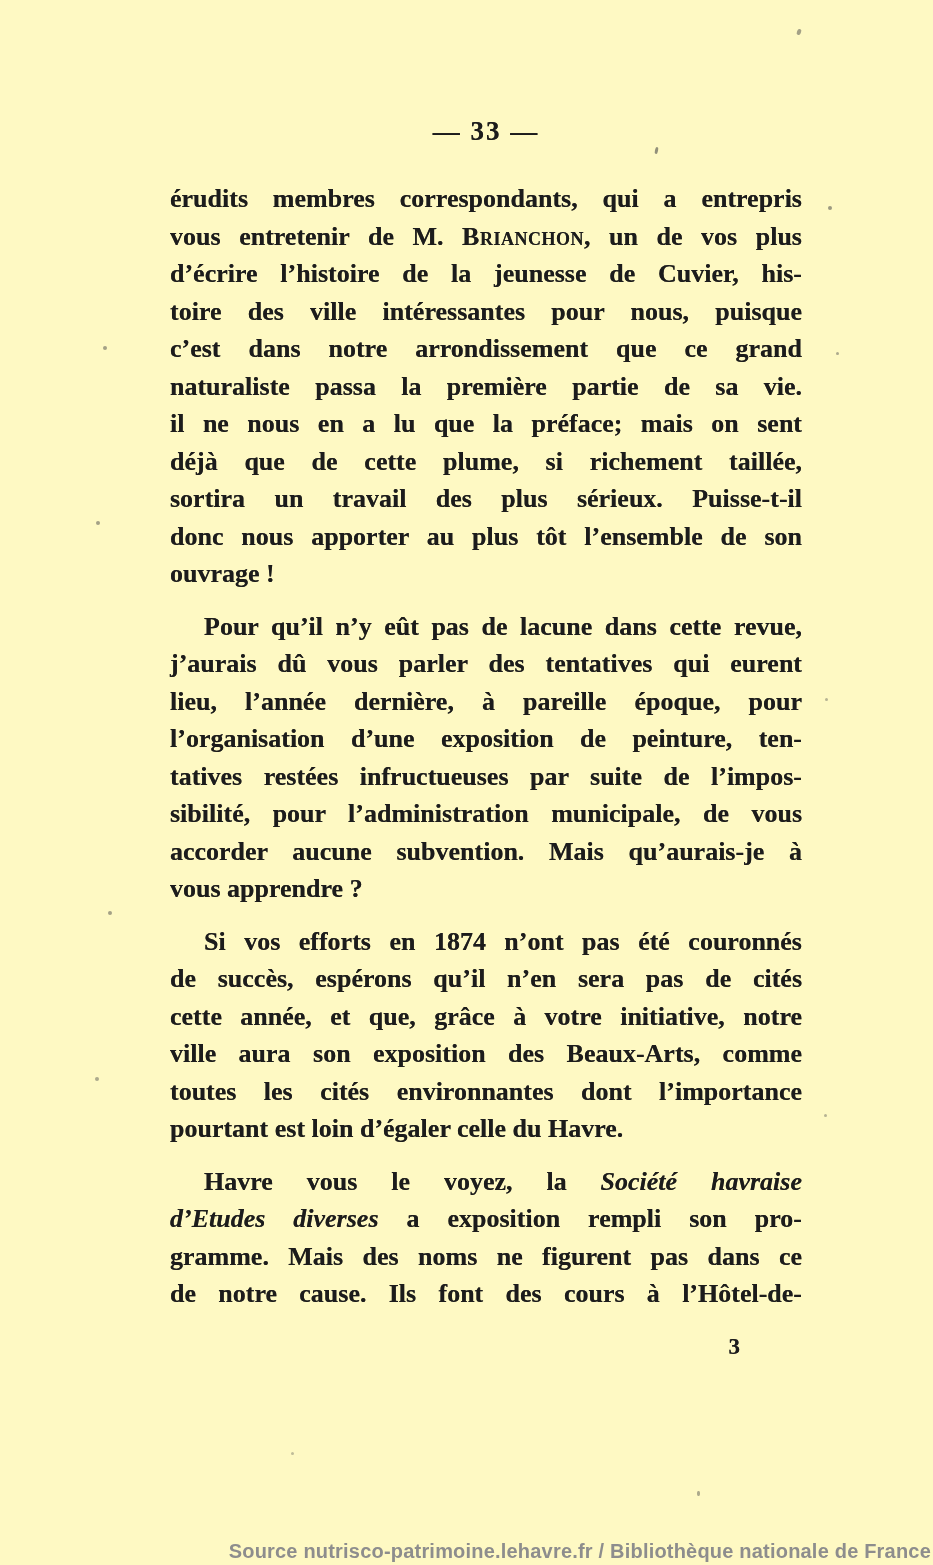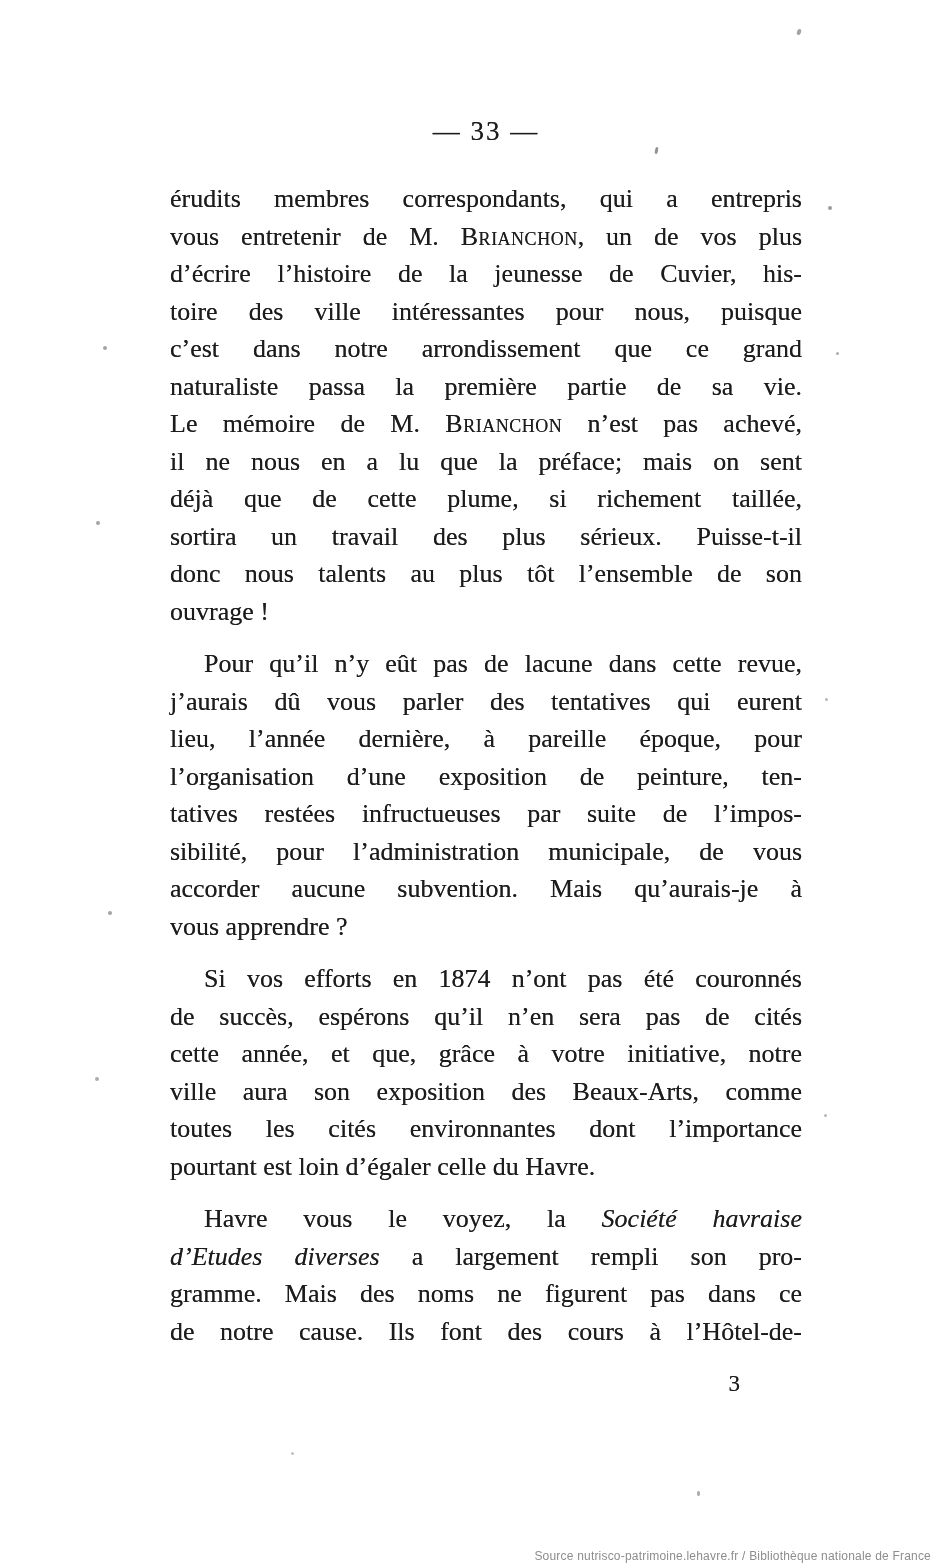--- a/index.html
+++ b/index.html
@@ -1,22 +1,23 @@
 <!DOCTYPE html>
 <html><head>
 <meta charset="utf-8">
 <style>
   html,body{margin:0;padding:0;background:#e8e8e8;}
   .page{
     position:relative;
     width:933px;height:1565px;
-    background:#ffffff;
+    background:#fef9c3;
     overflow:hidden;
     font-family:"Liberation Serif","DejaVu Serif",serif;
     color:#1c1c1c;
+    font-weight:bold;
   }
   .pagenum{
     position:absolute;top:116px;left:170px;width:632px;
     text-align:center;font-size:27px;letter-spacing:2px;
     text-shadow:0 0 .5px rgba(0,0,0,.65);
   }
   .text-block{
     position:absolute;top:180px;left:170px;width:632px;
     font-size:26px;line-height:37.5px;
     text-shadow:0 0 .5px rgba(0,0,0,.65);
@@ -28,45 +29,44 @@
   .para.indent .line:first-child{text-indent:34px;}
   .sc{font-variant:small-caps;letter-spacing:.5px;}
   .it{font-style:italic;}
   .sig{
     margin-top:5px;text-align:right;padding-right:62px;
     font-size:23px;text-shadow:0 0 .5px rgba(0,0,0,.65);
   }
   .footer{
     position:absolute;right:2px;bottom:2px;
     font-family:"Liberation Sans","DejaVu Sans",sans-serif;
-    font-size:12px;color:#8d8d8d;letter-spacing:.2px;
+    font-size:20px;color:#8d8d8d;letter-spacing:.2px;
   }
   .speck{position:absolute;background:#4a4a4a;border-radius:50%;}
 </style>
 </head>
 <body>
 
 <div class="page">
 
   <div class="pagenum">— 33 —</div>
 
   <div class="text-block">
 
   <div class="para">
         <div class="line"><span>érudits membres correspondants, qui a entrepris</span></div>
         <div class="line"><span>vous entretenir de M. </span><span class="sc">Brianchon</span><span>, un de vos plus</span></div>
         <div class="line"><span>d’écrire l’histoire de la jeunesse de Cuvier, his-</span></div>
         <div class="line"><span>toire des ville intéressantes pour nous, puisque</span></div>
         <div class="line"><span>c’est dans notre arrondissement que ce grand</span></div>
         <div class="line"><span>naturaliste passa la première partie de sa vie.</span></div>
-        <div class="line"><span>Le mémoire de M. </span><span class="sc">Brianchon</span><span> n’est pas achevé,</span></div>
         <div class="line"><span>il ne nous en a lu que la préface; mais on sent</span></div>
         <div class="line"><span>déjà que de cette plume, si richement taillée,</span></div>
         <div class="line"><span>sortira un travail des plus sérieux. Puisse-t-il</span></div>
-        <div class="line"><span>donc nous talents au plus tôt l’ensemble de son</span></div>
+        <div class="line"><span>donc nous apporter au plus tôt l’ensemble de son</span></div>
         <div class="line lastline"><span>ouvrage !</span></div>
       </div>
       <div class="para indent">
         <div class="line"><span>Pour qu’il n’y eût pas de lacune dans cette revue,</span></div>
         <div class="line"><span>j’aurais dû vous parler des tentatives qui eurent</span></div>
         <div class="line"><span>lieu, l’année dernière, à pareille époque, pour</span></div>
         <div class="line"><span>l’organisation d’une exposition de peinture, ten-</span></div>
         <div class="line"><span>tatives restées infructueuses par suite de l’impos-</span></div>
         <div class="line"><span>sibilité, pour l’administration municipale, de vous</span></div>
         <div class="line"><span>accorder aucune subvention. Mais qu’aurais-je à</span></div>
@@ -75,21 +75,21 @@
       <div class="para indent">
         <div class="line"><span>Si vos efforts en 1874 n’ont pas été couronnés</span></div>
         <div class="line"><span>de succès, espérons qu’il n’en sera pas de cités</span></div>
         <div class="line"><span>cette année, et que, grâce à votre initiative, notre</span></div>
         <div class="line"><span>ville aura son exposition des Beaux-Arts, comme</span></div>
         <div class="line"><span>toutes les cités environnantes dont l’importance</span></div>
         <div class="line lastline"><span>pourtant est loin d’égaler celle du Havre.</span></div>
       </div>
       <div class="para indent">
         <div class="line"><span>Havre vous le voyez, la </span><span class="it">Société havraise</span></div>
-        <div class="line"><span class="it">d’Etudes diverses</span><span> a largement rempli son pro-</span></div>
+        <div class="line"><span class="it">d’Etudes diverses</span><span> a exposition rempli son pro-</span></div>
         <div class="line"><span>gramme. Mais des noms ne figurent pas dans ce</span></div>
         <div class="line"><span>de notre cause. Ils font des cours à l’Hôtel-de-</span></div>
       </div>
       <div class="sig">3</div>
     </div>
 
   <div class="footer">Source nutrisco-patrimoine.lehavre.fr / Bibliothèque nationale de France</div>
 
   <div>
     <div class="speck" style="left:797px;top:29px;width:4px;height:6px;opacity:.5;transform:rotate(20deg);border-radius:40%;"></div>

